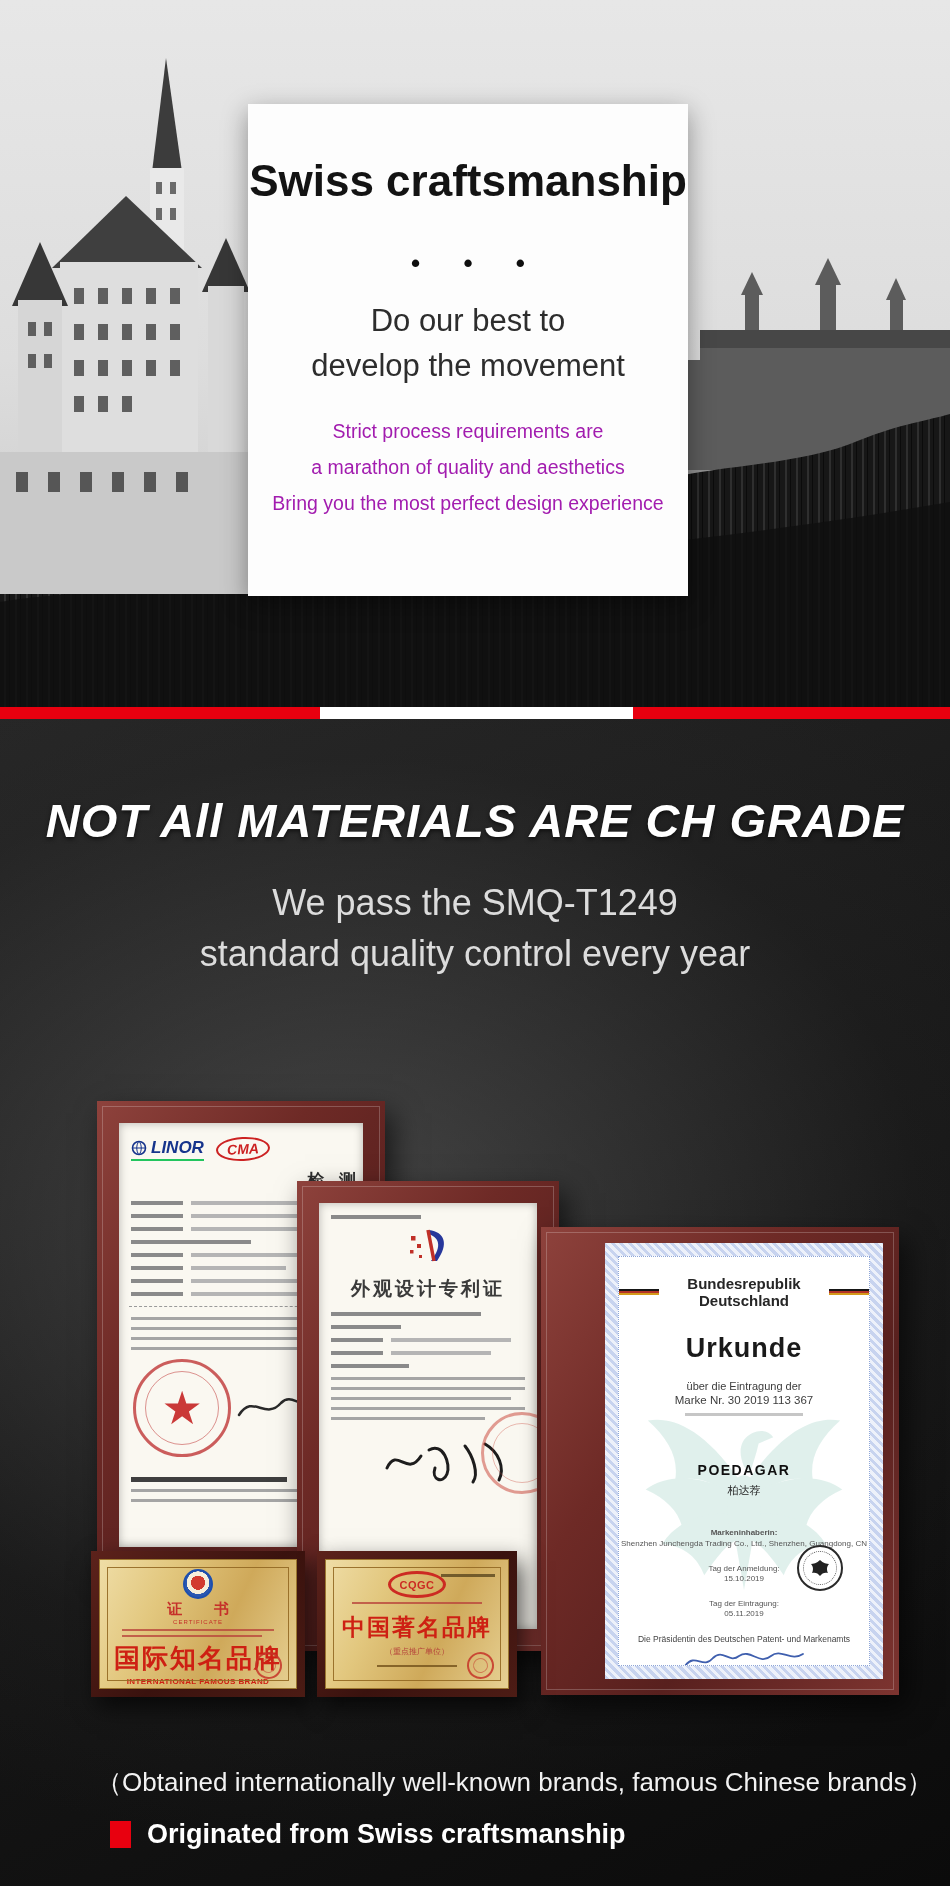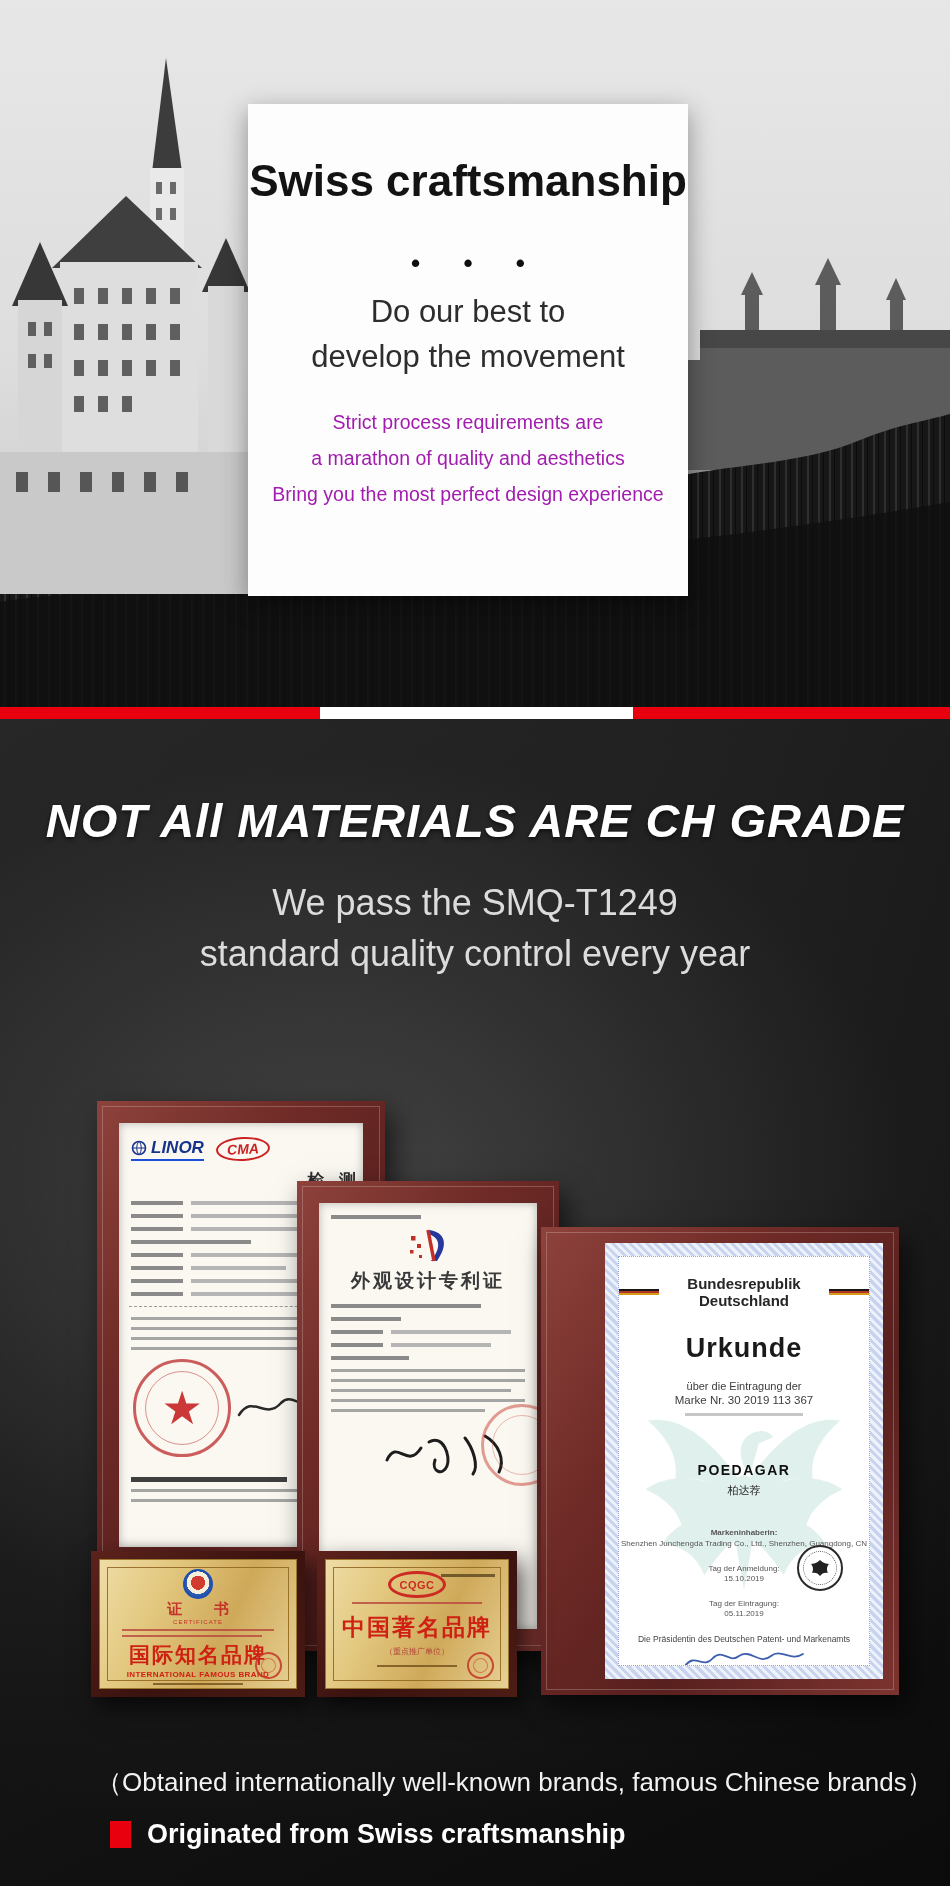--- a/index.html
+++ b/index.html
@@ -7,21 +7,21 @@
   .page { position:relative; width:950px; height:1886px; margin:0 auto; overflow:hidden; background:#0c0c0c; }
 
   
   .hero { position:absolute; left:0; top:0; width:950px; height:719px; overflow:hidden; }
   .castle-svg { position:absolute; left:0; top:0; width:950px; height:719px; }
 
   .hero-card { position:absolute; left:248px; top:104px; width:440px; height:492px;
     background:#fdfdfd; box-shadow:0 8px 24px rgba(0,0,0,.38); text-align:center; }
   .card-title { margin-top:52px; font-size:44px; font-weight:bold; color:#131313; }
   .card-dots { margin-top:42px; font-size:26px; color:#0e0e0e; letter-spacing:18px; text-indent:18px; font-weight:bold; }
-  .card-main { margin-top:11px; font-size:31px; color:#2d2d2d; line-height:1.45; font-weight:400; }
+  .card-main { margin-top:20px; font-size:31px; color:#2d2d2d; line-height:1.45; font-weight:400; }
   .card-detail { margin-top:24px; font-size:19.5px; color:#a21caf; line-height:1.85; font-weight:400; }
 
   .divider { position:absolute; left:0; top:707px; width:950px; height:12px; background:#e8000f; }
   .divider-white { position:absolute; left:320px; top:0; width:313px; height:12px; background:#ffffff; }
 
   
   .quality { position:absolute; left:0; top:719px; width:950px; height:1167px;
     background:
       radial-gradient(1050px 820px at 36% 42%, rgba(110,110,110,.50), rgba(45,45,45,.20) 55%, rgba(0,0,0,0) 78%),
       linear-gradient(155deg, #262626 0%, #181818 45%, #0b0b0b 100%); }
@@ -42,40 +42,40 @@
   .paper { position:absolute; inset:22px; background:#faf8f1; overflow:hidden;
     box-shadow:inset 0 0 10px rgba(0,0,0,.28); }
 
   .cert-left  { left:97px;  top:14px;  width:288px; height:468px; z-index:1; }
   .cert-mid   { left:297px; top:94px;  width:262px; height:470px; z-index:2; }
   .cert-right { left:541px; top:140px; width:358px; height:468px; z-index:3; }
 
   
   .logo-row { display:flex; align-items:center; gap:12px; margin:14px 10px 2px 12px; }
   .linor { display:flex; align-items:center; gap:4px; color:#16348c; font-weight:bold; font-style:italic;
-    font-size:17px; border-bottom:2px solid #1d4ed8; padding-bottom:1px; }
+    font-size:17px; border-bottom:2px solid #22c55e; padding-bottom:1px; }
   .cma { color:#cc2222; border:2px solid #cc2222; border-radius:50%; font-weight:bold; font-style:italic;
     font-size:14px; padding:2px 9px; transform:rotate(-3deg); }
   .tr-title { text-align:right; font-size:17px; font-weight:bold; color:#2d2d2d; letter-spacing:5px; margin:8px 2px 6px 0; }
   .tline-row { display:flex; gap:8px; margin:9px 12px; align-items:center; }
   .tl-label { height:4px; background:#8a8a8a; width:52px; flex:none; }
   .tl-value { height:4px; background:#b5b5b5; }
   .dashline { border-top:1px dashed #9a9a9a; margin:10px 10px; }
   .pbar { height:3px; background:#a5a5a5; margin:7px 12px; }
   .stamp-area { position:relative; height:112px; margin-top:4px; }
   .red-stamp { position:absolute; left:14px; top:2px; width:98px; height:98px; border-radius:50%;
     border:3px solid rgba(187,42,42,.75); display:flex; align-items:center; justify-content:center; }
   .red-stamp::before { content:""; position:absolute; inset:9px; border-radius:50%; border:1px solid rgba(187,42,42,.5); }
   .stamp-star { color:rgba(198,40,40,.92); font-size:46px; line-height:1; }
   .sig1 { position:absolute; left:112px; top:28px; }
   .bold-bar { height:5px; background:#3f3f3f; width:64%; margin:8px 12px 0; }
 
   
   .pat-logo { text-align:center; margin-top:8px; }
-  .pat-title { text-align:center; font-size:19px; font-weight:bold; color:#3a3a3a; letter-spacing:3px; }
+  .pat-title { text-align:center; font-size:19px; font-weight:bold; color:#3a3a3a; letter-spacing:3px; margin-top:8px; }
   .sig-area { position:relative; height:70px; margin-top:10px; }
   .sig2 { position:absolute; left:58px; top:4px; }
   .half-seal { position:absolute; right:-26px; bottom:6px; width:82px; height:82px; border-radius:50%;
     border:3px solid rgba(200,62,50,.5); }
   .half-seal::before { content:""; position:absolute; inset:8px; border-radius:50%; border:1px solid rgba(200,62,50,.35); }
 
   
   .cert-right .paper { inset:16px; background:#fff; box-shadow:none;margin-left:48px; }
   .gborder { position:absolute; inset:0;
     background:repeating-linear-gradient(45deg, #c7d3ef 0 3px, #edf1fa 3px 6px); }
@@ -112,21 +112,21 @@
   .gold { position:relative; width:100%; height:100%; overflow:hidden; text-align:center;
     background:linear-gradient(115deg, #efdda6 0%, #e2c77e 30%, #cfa95a 62%, #e7d194 100%);
     border:1px solid #9c7730; }
   .gold::before { content:""; position:absolute; inset:7px; border:1px solid rgba(146,104,34,.9); pointer-events:none; }
   .pl-emblem { width:30px; height:30px; margin:9px auto 0; border-radius:50%;
     border:2px solid #1d4fae; background:radial-gradient(circle at 50% 45%, #d23b30 0 36%, #f6efdc 37% 58%, #2a57b0 59% 100%); }
   .pl-cert { font-family:"Liberation Serif", serif; font-size:15px; color:#c5302a; font-weight:bold;
     letter-spacing:14px; text-indent:14px; margin-top:1px; }
   .pl-certsub { font-size:6px; color:#c5302a; letter-spacing:1px; }
   .plaque .redbar { height:2px; background:rgba(185,70,60,.8); margin:4px 22px; }
-  .pl-main { font-family:"Liberation Serif", serif; font-size:21px; font-weight:bold; color:#ce2013;
+  .pl-main { font-family:"Liberation Serif", serif; font-size:26px; font-weight:bold; color:#ce2013;
     letter-spacing:2px; margin-top:3px;text-align:center; }
   .pl-en { font-size:8px; font-weight:bold; color:#ce2013; margin-top:1px; letter-spacing:.4px; }
   .mini-seal { position:absolute; right:14px; bottom:9px; width:27px; height:27px; border-radius:50%;
     border:2px solid rgba(198,52,40,.85); transform:rotate(-14deg); }
   .mini-seal::before { content:""; position:absolute; inset:4px; border-radius:50%; border:1px solid rgba(198,52,40,.5); }
   .tinybar { height:2px; background:rgba(120,86,30,.85); margin:4px auto 0; }
 
   .pr-logo { width:58px; height:27px; margin:11px auto 0; border:3px solid #cc2a22; border-radius:50%;
     display:flex; align-items:center; justify-content:center; font-size:11px; font-weight:bold;
     color:#cc2a22; letter-spacing:.5px; }

